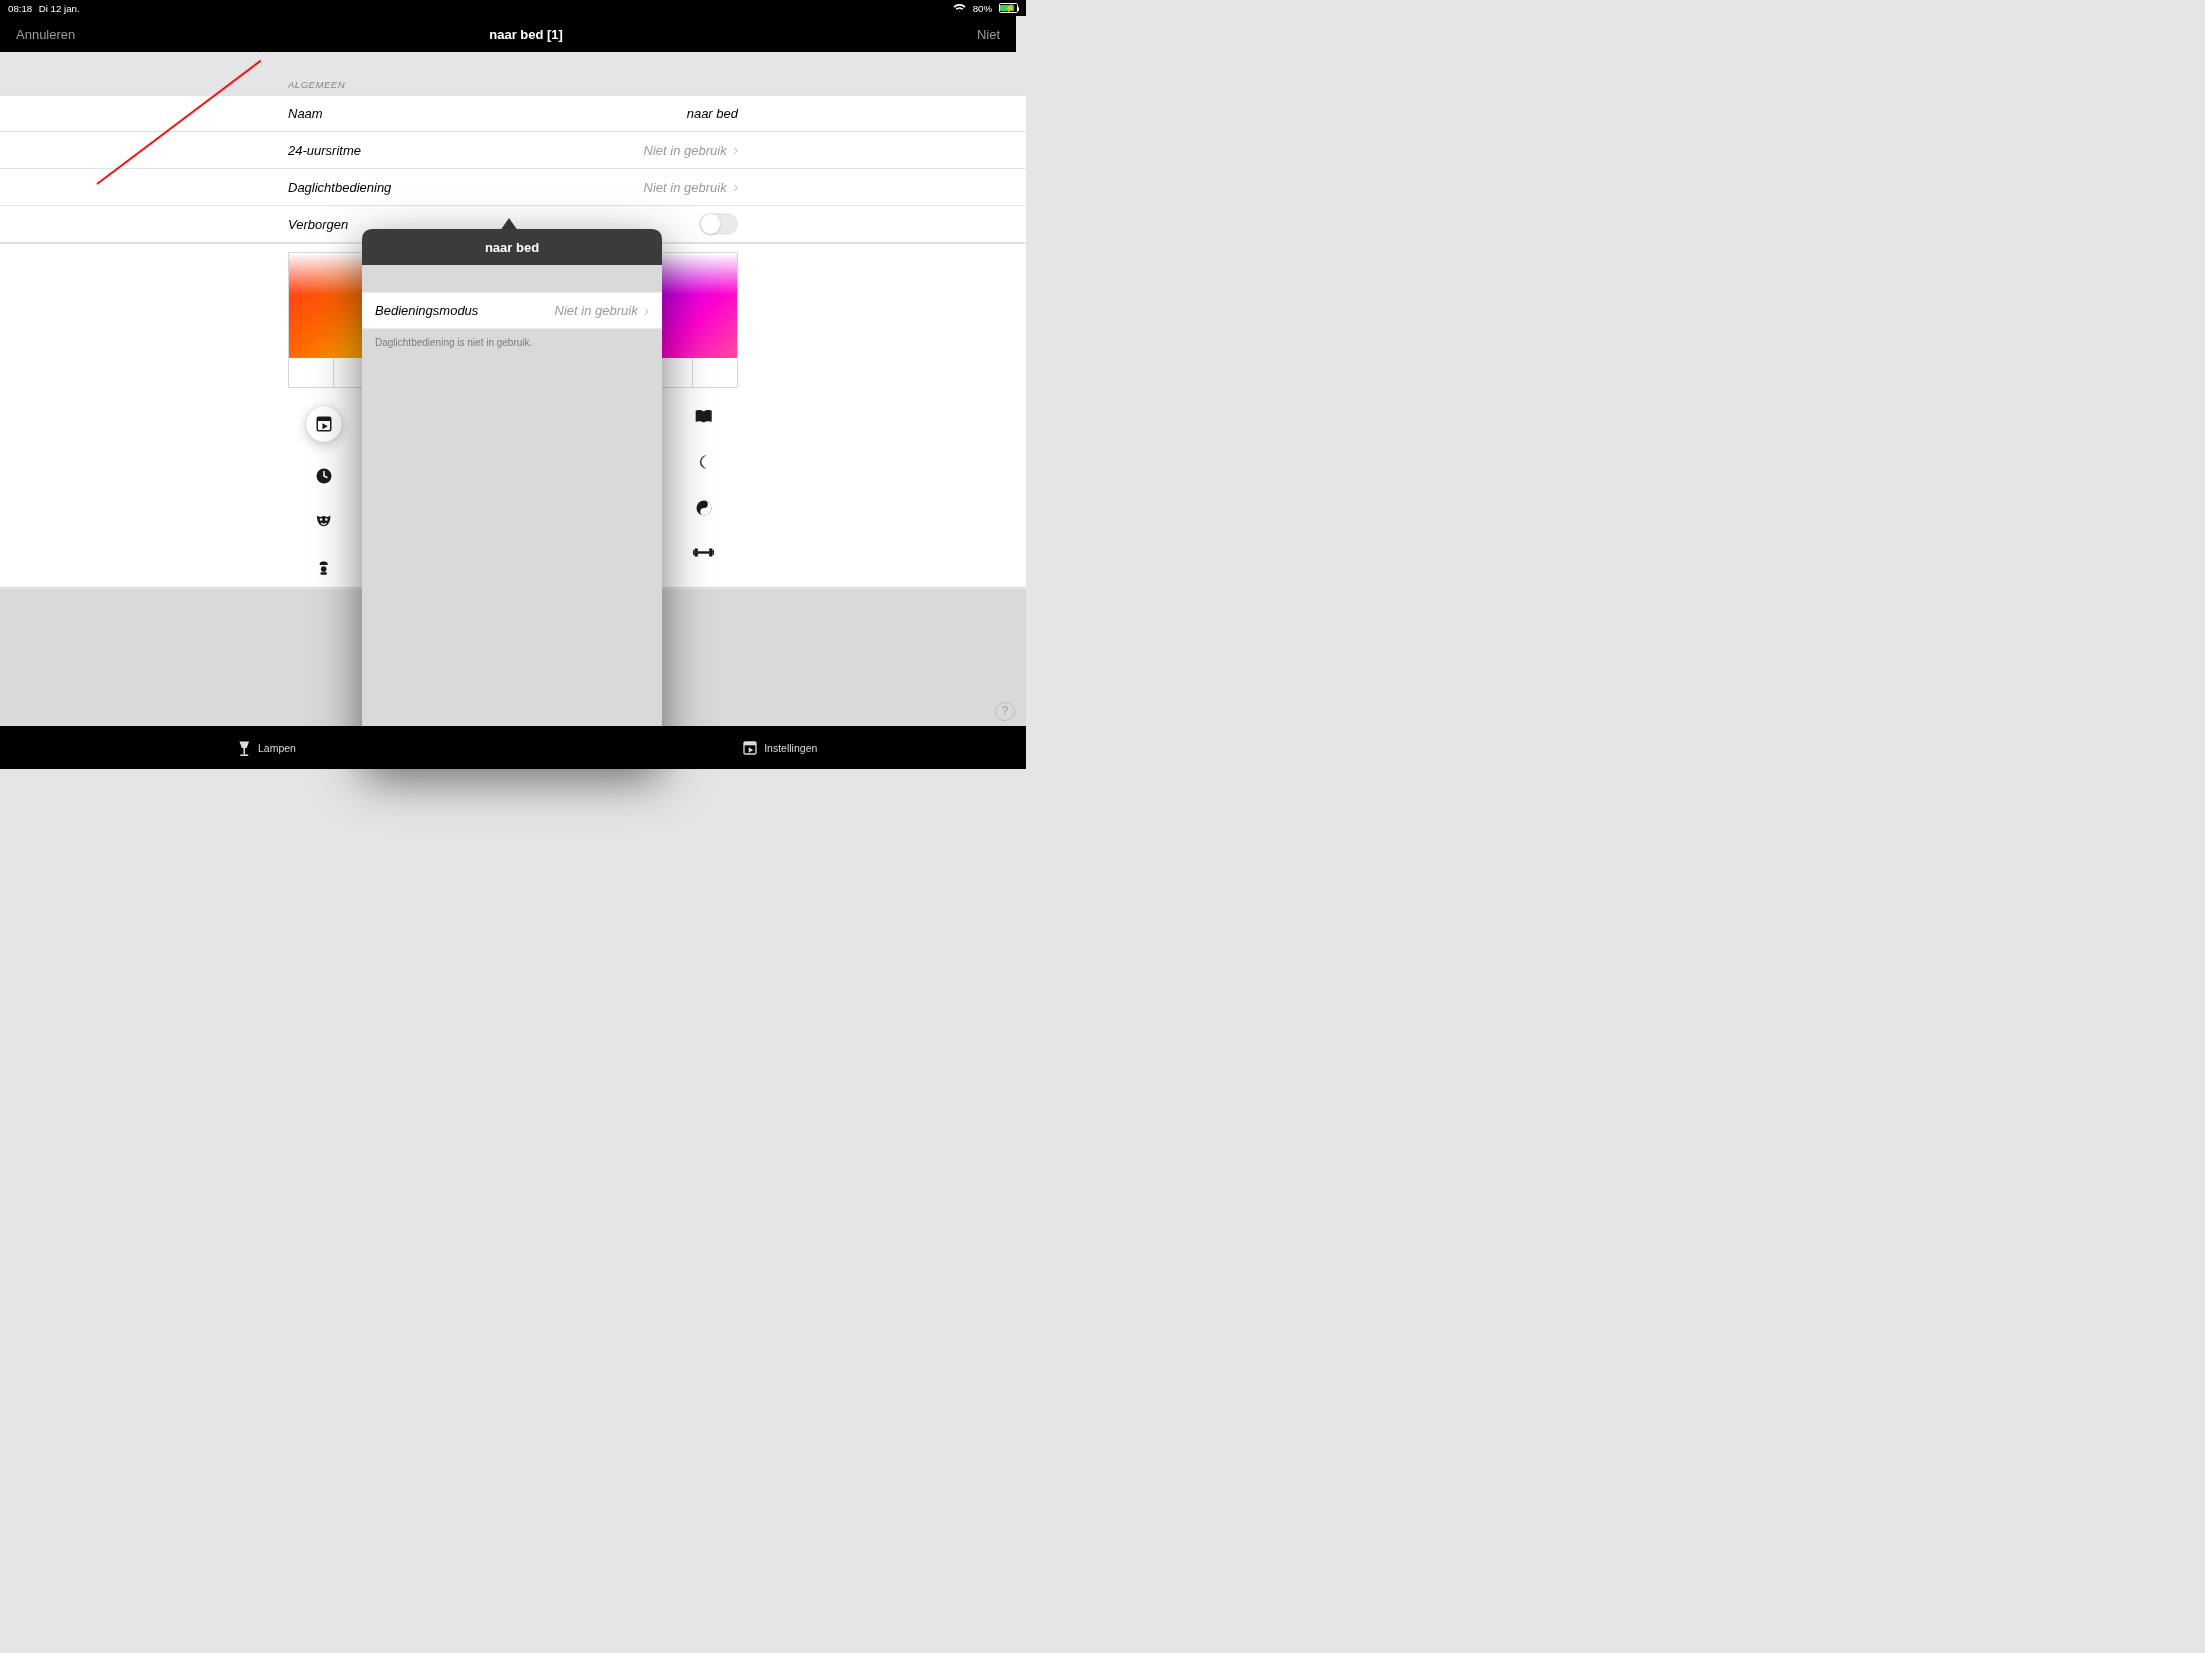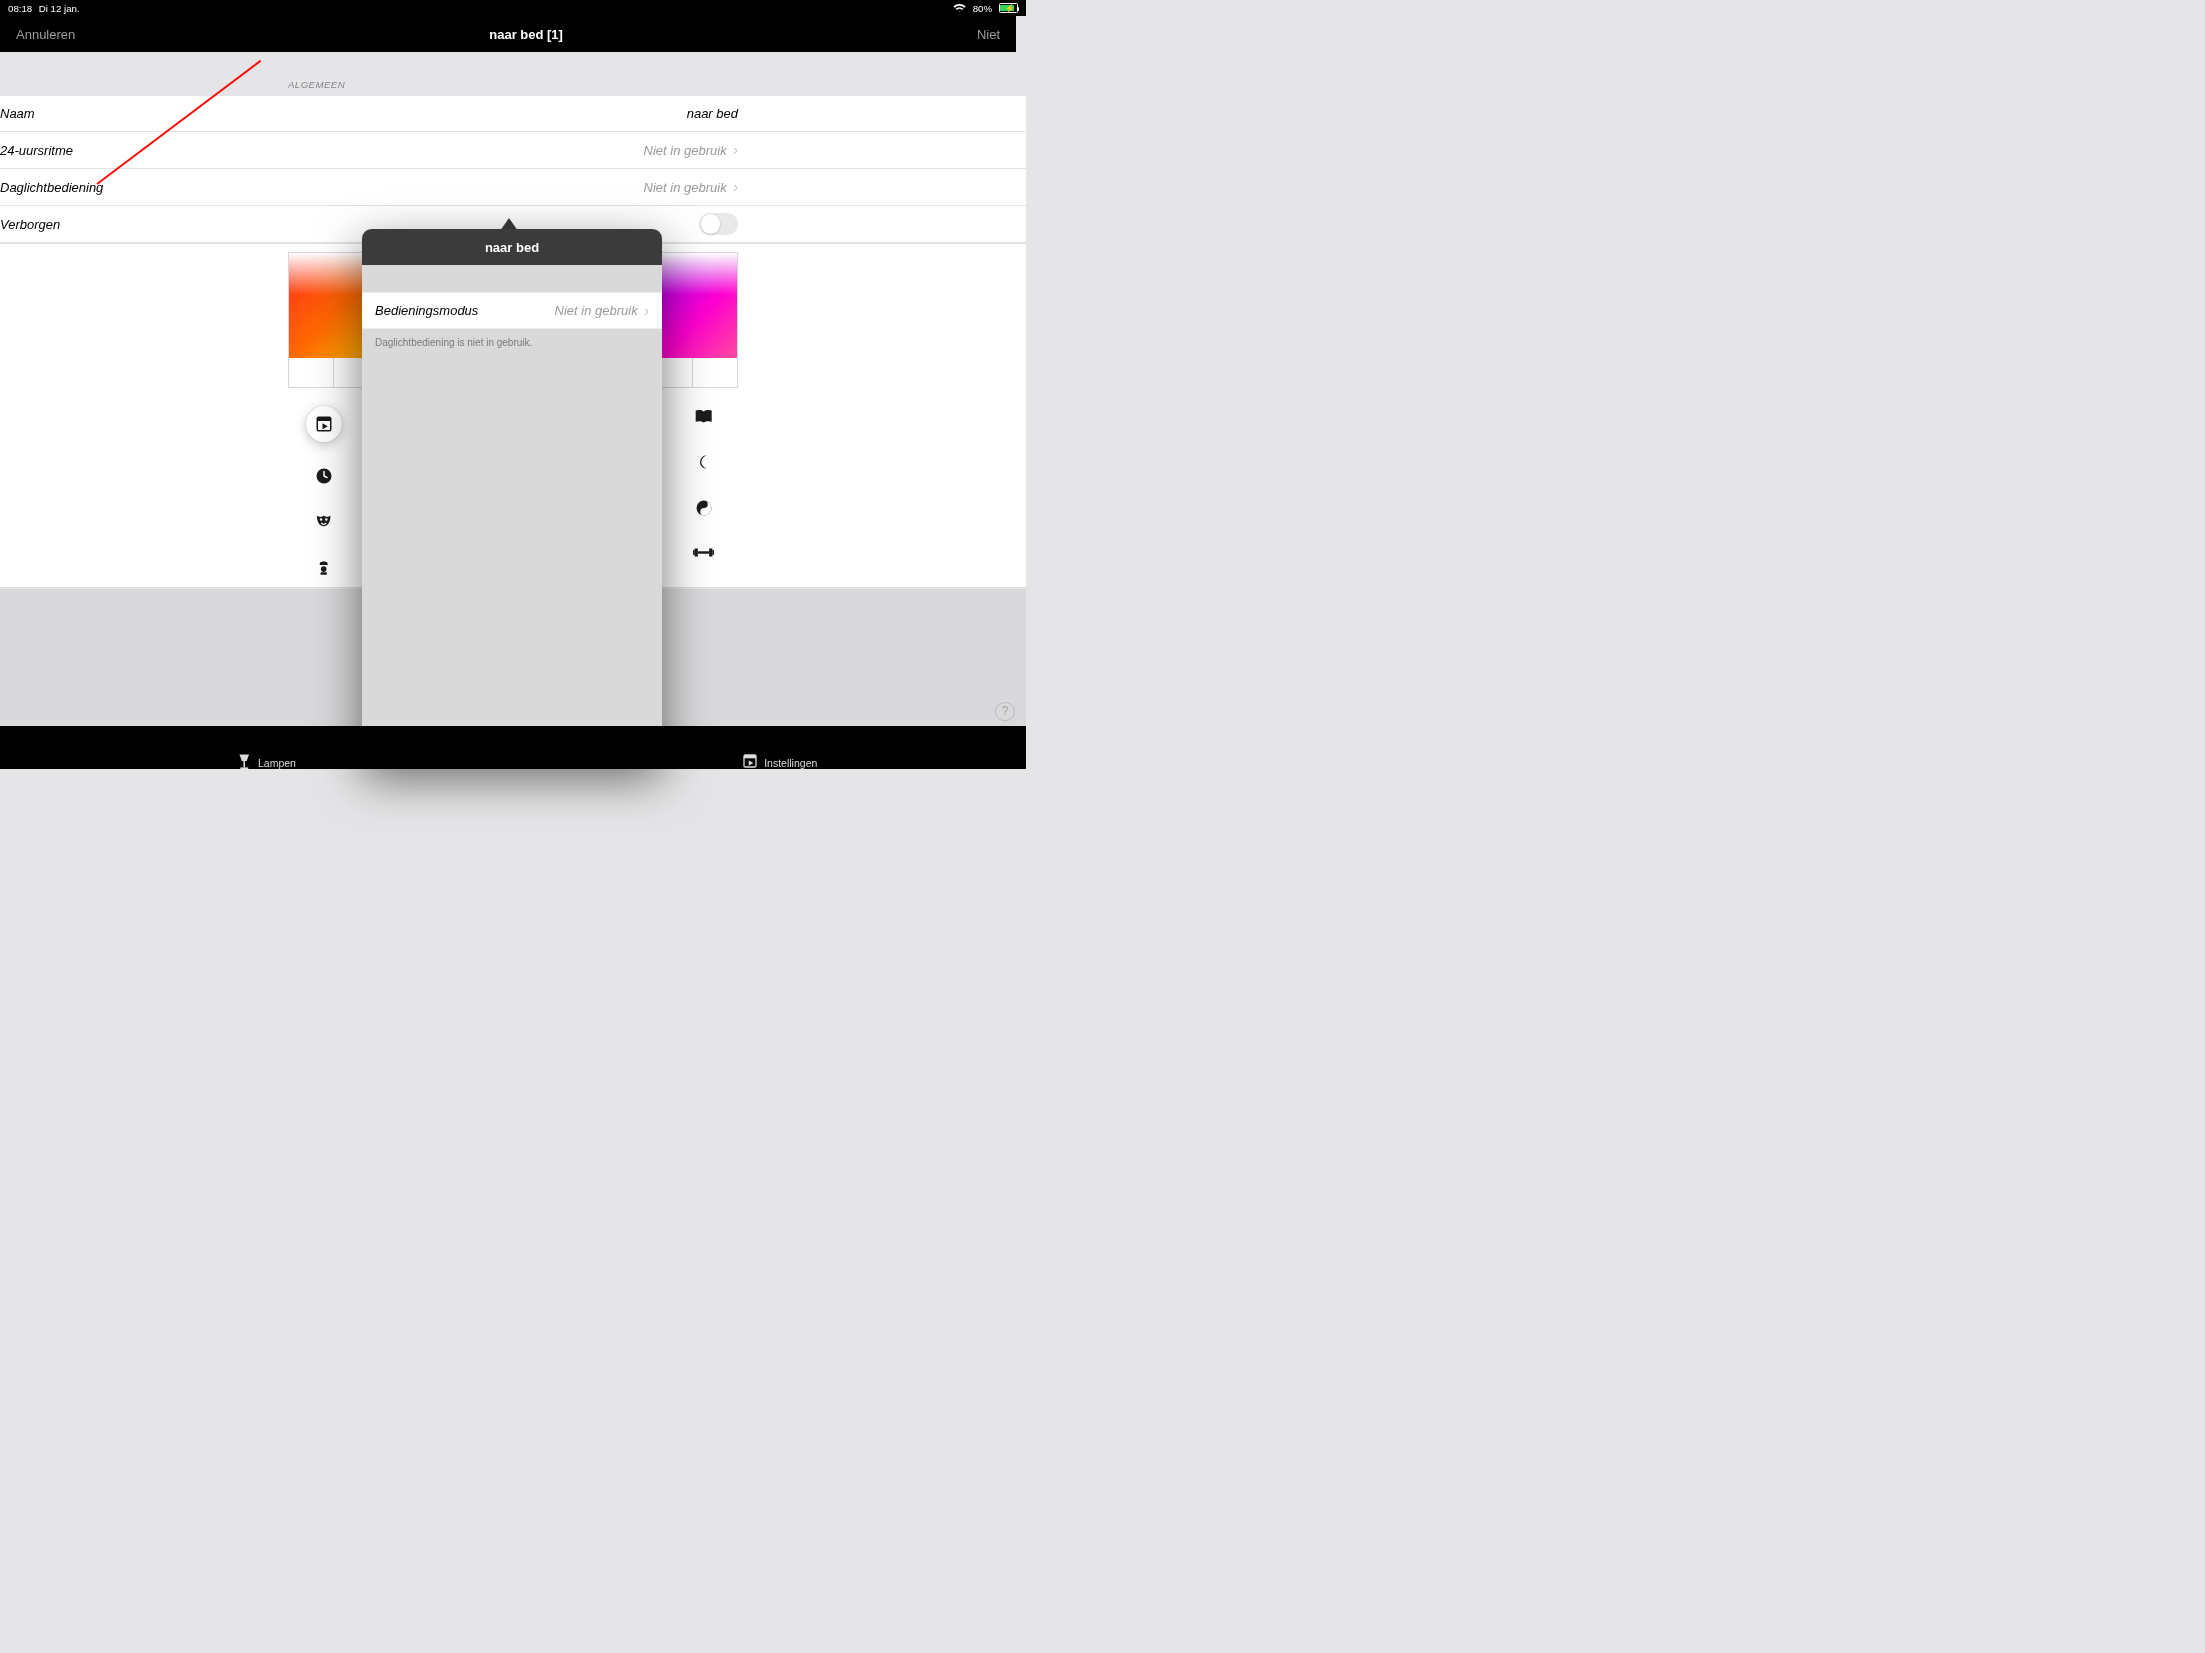--- a/index.html
+++ b/index.html
@@ -21,21 +21,21 @@
   .navbar { position:absolute; top:16px; left:0; right:10px; height:36px; background:#000; color:#fff; display:flex; align-items:center; justify-content:space-between; padding:0 16px; }
   .navbar .title { font-weight:700; font-size:13px; }
   .navbar .btn { color:#9b9b9b; font-size:13px; }
 
   
   .content { position:absolute; top:52px; left:0; right:0; bottom:43px;font-style:italic; }
 
   .section-header { position:absolute; left:288px; top:27.4px; font-size:9.7px; color:#848487; letter-spacing:0.4px; }
   
   .list { position:absolute; top:43px; left:0; right:0; }
-  .row { background:#fff; height:37px; display:flex; align-items:center; padding-right:288px; border-bottom:0.8px solid #e2e2e4; }
+  .row { background:#fff; height:37px; display:flex; align-items:center; padding-left:288px; padding-right:288px; border-bottom:0.8px solid #e2e2e4; }
   .row.first { border-top:0.8px solid #e2e2e4; }
   .row .label { font-size:13px; color:#000; flex:0 0 auto; }
   .row .value { margin-left:auto; font-size:13px; color:#9a9a9d; }
   .row .value-dark { margin-left:auto; font-size:13px; color:#000; }
   .chev { margin-left:6.5px; color:#c2c2c4; font-size:14.5px; }
 
   .switch { margin-left:auto; width:39px; height:22.6px; background:#e9e9ea; border-radius:11.3px; position:relative; }
   .switch .knob { position:absolute; left:1.6px; top:1.6px; width:19.4px; height:19.4px; background:#fff; border-radius:50%; box-shadow:0 0.8px 2.4px rgba(0,0,0,0.2); }
 
   
@@ -76,21 +76,21 @@
   .pop-row { height:37px; background:#fff; display:flex; align-items:center; padding:0 13px; border-top:0.8px solid #ececee; border-bottom:0.8px solid #ececee;font-style:italic; }
   .pop-row .label { font-size:13px; color:#000; }
   .pop-row .value { margin-left:auto; font-size:13px; color:#9a9a9d; }
   .pop-foot { padding:8px 13px; font-size:10px; color:#7a7a7c; }
 
   
   .help-btn { position:absolute; right:11.3px; bottom:48px; width:19.4px; height:19.4px; border:1.2px solid #bcbcbe; color:#a3a3a5; border-radius:50%; display:flex; align-items:center; justify-content:center; font-size:12px; background:transparent; }
 
   
   .tabbar { position:absolute; left:0; right:0; bottom:0; height:43px; background:#000; display:flex; align-items:center; color:#dcdcdc; font-size:10.5px; }
-  .tab { flex:1; display:flex; align-items:flex-end; justify-content:center; gap:6.5px; height:100%;padding-left:20px; }
+  .tab { flex:1; display:flex; align-items:center; justify-content:center; gap:6.5px; height:100%;padding-left:20px; }
   .tab .ticon { font-size:14.5px; }
 
   svg { display:block; }
 </style>
 </head>
 <body>
 
 <div class="screen">
 
   <div class="statusbar">

